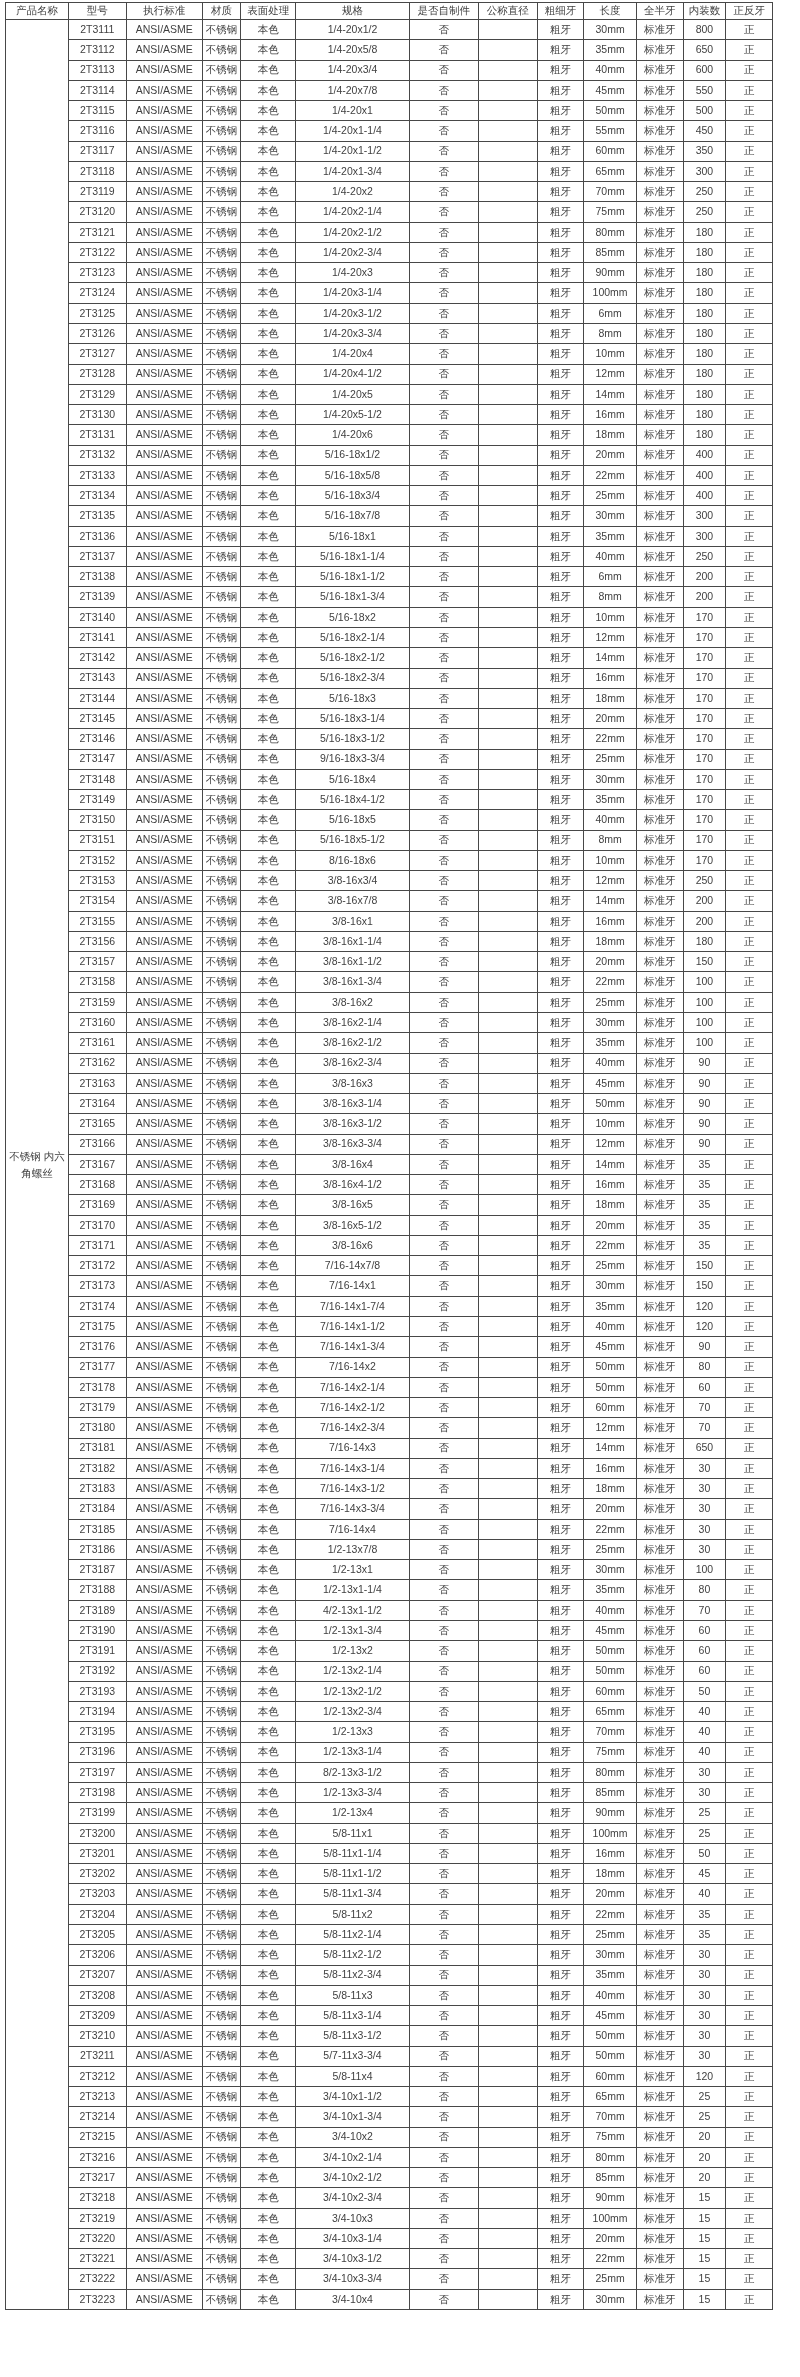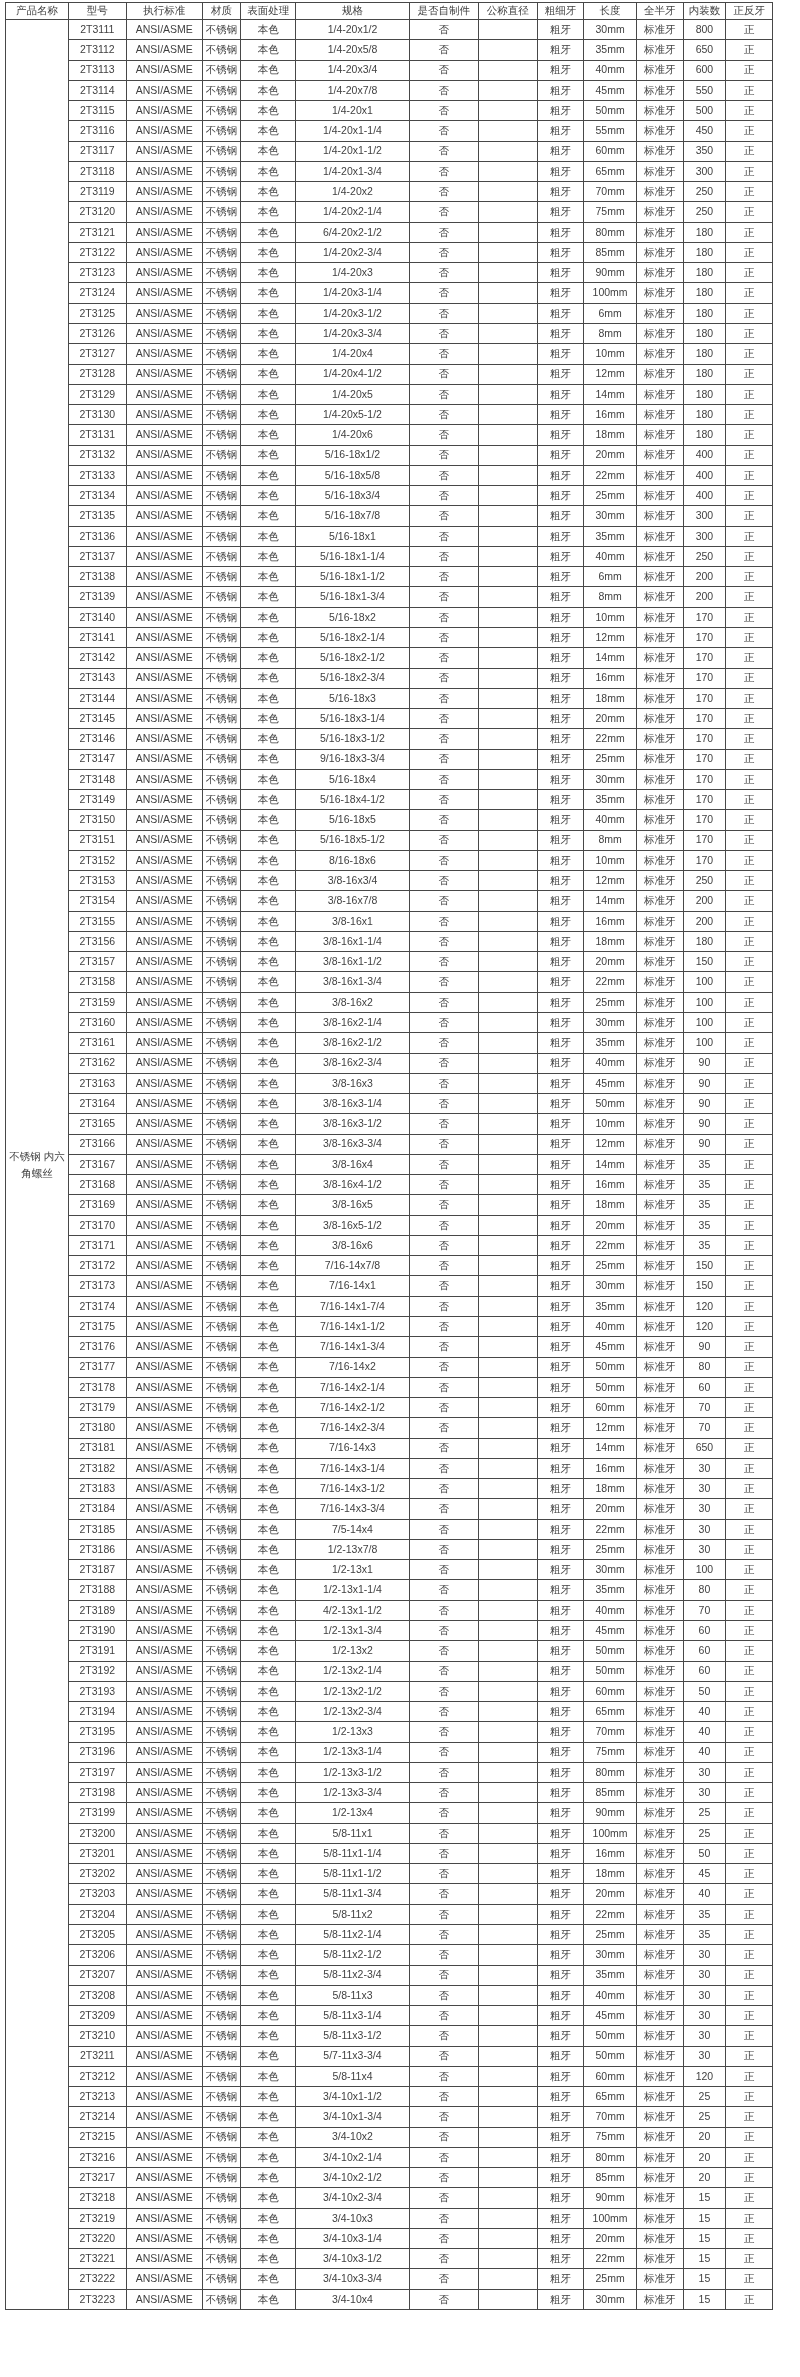--- a/index.html
+++ b/index.html
@@ -217,21 +217,21 @@
       <td>75mm</td>
       <td>标准牙</td>
       <td>250</td>
       <td>正</td>
     </tr>
       <tr>
       <td>2T3121</td>
       <td>ANSI/ASME</td>
       <td>不锈钢</td>
       <td>本色</td>
-      <td>6/4-20x2-1/2</td>
+      <td>1/4-20x2-1/2</td>
       <td>否</td>
       <td></td>
       <td>粗牙</td>
       <td>80mm</td>
       <td>标准牙</td>
       <td>180</td>
       <td>正</td>
     </tr>
       <tr>
       <td>2T3122</td>
@@ -1113,21 +1113,21 @@
       <td>20mm</td>
       <td>标准牙</td>
       <td>30</td>
       <td>正</td>
     </tr>
       <tr>
       <td>2T3185</td>
       <td>ANSI/ASME</td>
       <td>不锈钢</td>
       <td>本色</td>
-      <td>7/5-14x4</td>
+      <td>7/16-14x4</td>
       <td>否</td>
       <td></td>
       <td>粗牙</td>
       <td>22mm</td>
       <td>标准牙</td>
       <td>30</td>
       <td>正</td>
     </tr>
       <tr>
       <td>2T3186</td>
@@ -1281,21 +1281,21 @@
       <td>75mm</td>
       <td>标准牙</td>
       <td>40</td>
       <td>正</td>
     </tr>
       <tr>
       <td>2T3197</td>
       <td>ANSI/ASME</td>
       <td>不锈钢</td>
       <td>本色</td>
-      <td>1/2-13x3-1/2</td>
+      <td>8/2-13x3-1/2</td>
       <td>否</td>
       <td></td>
       <td>粗牙</td>
       <td>80mm</td>
       <td>标准牙</td>
       <td>30</td>
       <td>正</td>
     </tr>
       <tr>
       <td>2T3198</td>

